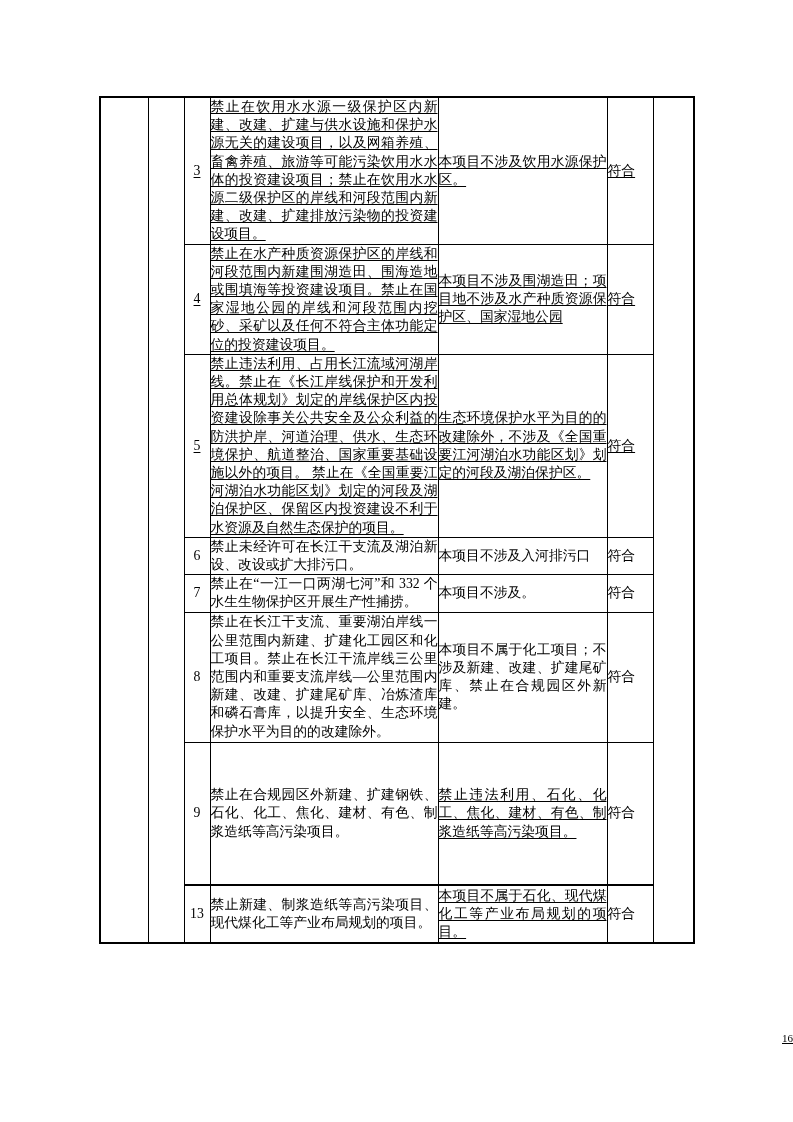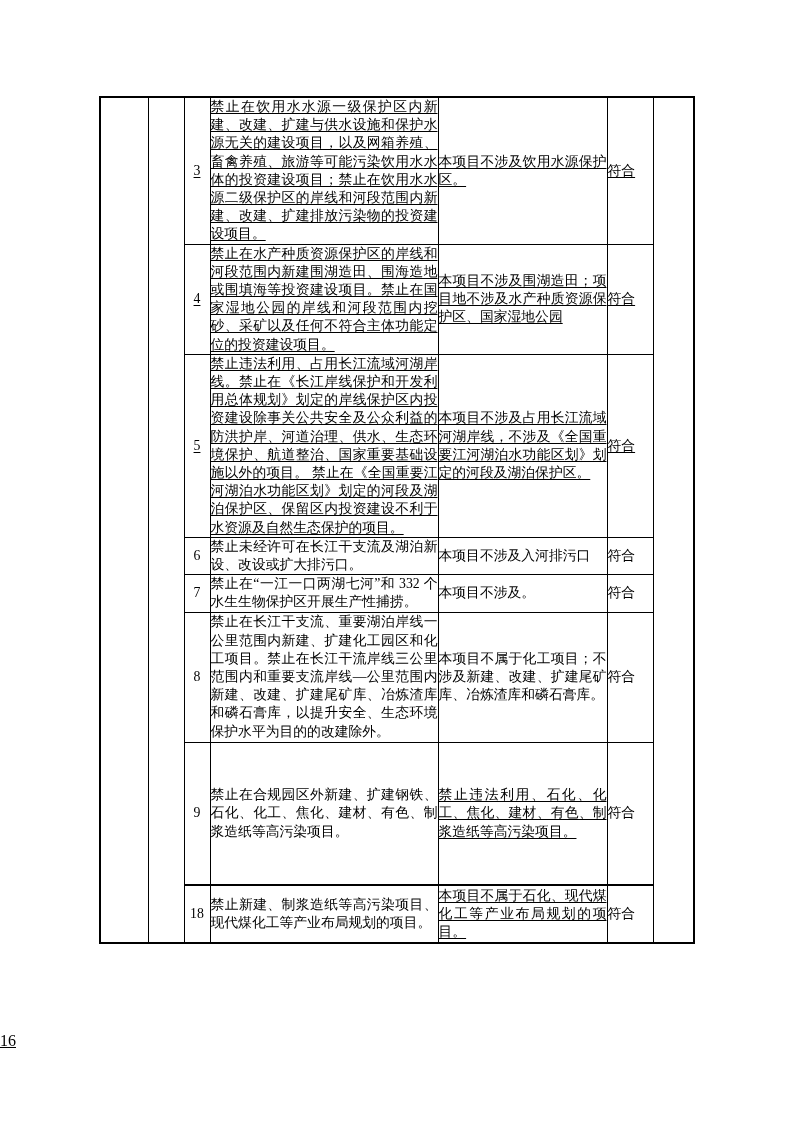--- a/index.html
+++ b/index.html
@@ -73,22 +73,22 @@
   tr.r5 { height: 130px; }
   tr.r6 { height: 143px; }
   tr.r7 { height: 58px; }
   
   tr.r7 td { border-top: 2px solid #000; }
   .page-number {
     position: absolute;
     left: 0;
     top: 1032px;
     width: 793px;
-    text-align: left;
-    font-size: 16px;
+    text-align: right;
+    font-size: 11px;
     font-family: "Liberation Serif", "DejaVu Serif", serif;
     text-decoration: underline;
   }
 </style>
 </head>
 <body>
 
 <div class="page">
 
   <table class="compliance">
@@ -113,49 +113,49 @@
       </tr>
       <tr class="r1">
         <td class="num-cell"><span class="u">4</span></td>
         <td class="criterion-cell"><span class="u">禁止在水产种质资源保护区的岸线和河段范围内新建围湖造田、围海造地或围填海等投资建设项目。禁止在国家湿地公园的岸线和河段范围内挖砂、采矿以及任何不符合主体功能定位的投资建设项目。</span></td>
         <td class="analysis-cell"><span class="u">本项目不涉及围湖造田；项目地不涉及水产种质资源保护区、国家湿地公园</span></td>
         <td class="verdict-cell"><span class="u">符合</span></td>
       </tr>
       <tr class="r2">
         <td class="num-cell"><span class="u">5</span></td>
         <td class="criterion-cell"><span class="u">禁止违法利用、占用长江流域河湖岸线。禁止在《长江岸线保护和开发利用总体规划》划定的岸线保护区内投资建设除事关公共安全及公众利益的防洪护岸、河道治理、供水、生态环境保护、航道整治、国家重要基础设施以外的项目。 禁止在《全国重要江河湖泊水功能区划》划定的河段及湖泊保护区、保留区内投资建设不利于水资源及自然生态保护的项目。</span></td>
-        <td class="analysis-cell"><span class="u">本项目不涉及占用长江流域河湖岸线，不涉及《全国重要江河湖泊水功能区划》划定的河段及湖泊保护区。</span></td>
+        <td class="analysis-cell"><span class="u">生态环境保护水平为目的的改建除外，不涉及《全国重要江河湖泊水功能区划》划定的河段及湖泊保护区。</span></td>
         <td class="verdict-cell"><span class="u">符合</span></td>
       </tr>
       <tr class="r3">
         <td class="num-cell"><span>6</span></td>
         <td class="criterion-cell"><span>禁止未经许可在长江干支流及湖泊新设、改设或扩大排污口。</span></td>
         <td class="analysis-cell"><span>本项目不涉及入河排污口</span></td>
         <td class="verdict-cell"><span>符合</span></td>
       </tr>
       <tr class="r4">
         <td class="num-cell"><span>7</span></td>
         <td class="criterion-cell"><span>禁止在“一江一口两湖七河”和 332 个水生生物保护区开展生产性捕捞。</span></td>
         <td class="analysis-cell"><span>本项目不涉及。</span></td>
         <td class="verdict-cell"><span>符合</span></td>
       </tr>
       <tr class="r5">
         <td class="num-cell"><span>8</span></td>
         <td class="criterion-cell"><span>禁止在长江干支流、重要湖泊岸线一公里范围内新建、扩建化工园区和化工项目。禁止在长江干流岸线三公里范围内和重要支流岸线—公里范围内新建、改建、扩建尾矿库、冶炼渣库和磷石膏库，以提升安全、生态环境保护水平为目的的改建除外。</span></td>
-        <td class="analysis-cell"><span>本项目不属于化工项目；不涉及新建、改建、扩建尾矿库、冶炼渣库和磷石膏库。</span></td>
+        <td class="analysis-cell"><span>本项目不属于化工项目；不涉及新建、改建、扩建尾矿库、禁止在合规园区外新建。</span></td>
         <td class="verdict-cell"><span>符合</span></td>
       </tr>
       <tr class="r6">
         <td class="num-cell"><span>9</span></td>
         <td class="criterion-cell"><span>禁止在合规园区外新建、扩建钢铁、石化、化工、焦化、建材、有色、制浆造纸等高污染项目。</span></td>
         <td class="analysis-cell"><span class="u">禁止违法利用、石化、化工、焦化、建材、有色、制浆造纸等高污染项目。</span></td>
         <td class="verdict-cell"><span>符合</span></td>
       </tr>
       <tr class="r7">
-        <td class="num-cell"><span>18</span></td>
+        <td class="num-cell"><span>13</span></td>
         <td class="criterion-cell"><span>禁止新建、制浆造纸等高污染项目、现代煤化工等产业布局规划的项目。</span></td>
         <td class="analysis-cell"><span class="u">本项目不属于石化、现代煤化工等产业布局规划的项目。</span></td>
         <td class="verdict-cell"><span>符合</span></td>
       </tr>
     </tbody>
   </table>
 
   <div class="page-number">16</div>
 
 </div>

